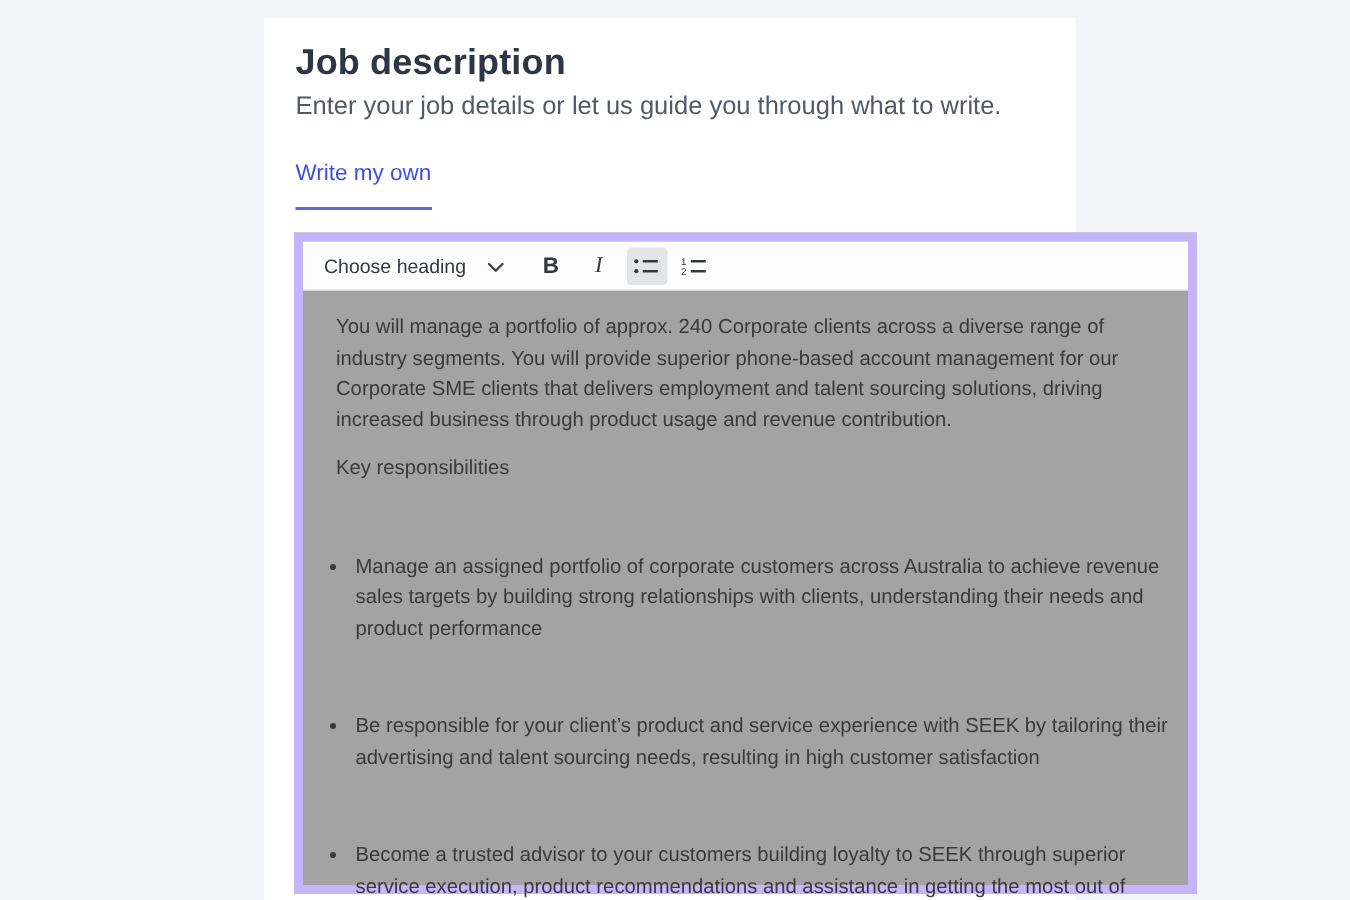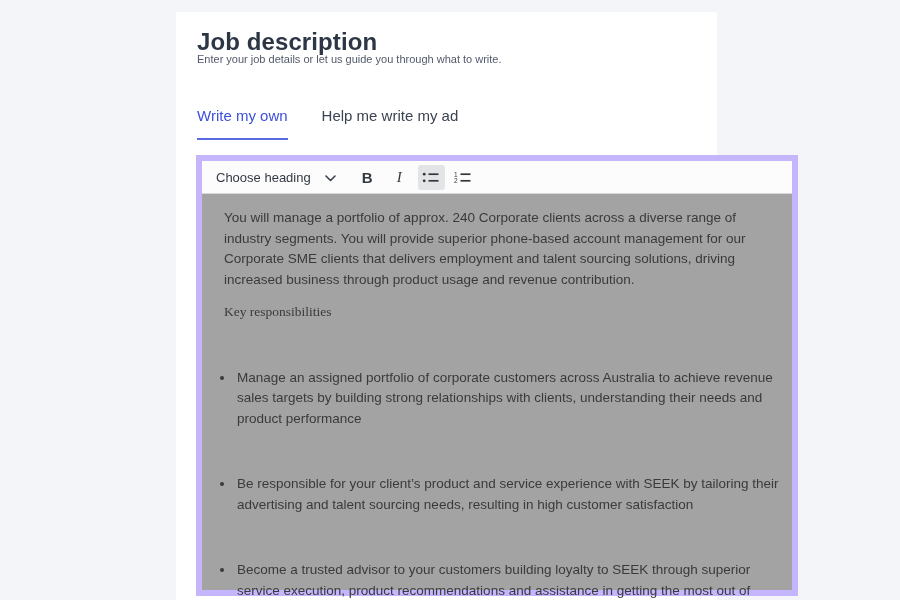--- a/index.html
+++ b/index.html
@@ -16,22 +16,22 @@
     width: 541px; height: 588px;
     background: #ffffff;
   }
 
   .page-title {
     position: absolute; left: 21px; top: 16px;
     font-size: 24px; font-weight: 700; color: #2c3645;
     letter-spacing: 0.1px;
   }
   .page-subtitle {
-    position: absolute; left: 21px; top: 41px;
-    font-size: 11px; color: #51596a;
+    position: absolute; left: 21px; top: 49px;
+    font-size: 17px; color: #51596a;
   }
 
   .tabs {
     position: absolute; left: 21px; top: 95px;
     display: flex; gap: 34px;
   }
   .tab {
     font-size: 15px; color: #3b4351;
     padding-bottom: 14px;
     border-bottom: 2px solid transparent;
@@ -76,39 +76,38 @@
   .tool-btn svg { display: block; }
 
   .editor-content {
     padding: 14px 8px 0 10px;
     font-size: 13.5px; line-height: 20.5px;
     color: #3a3a3a;
     cursor: text;
     height: 406px; overflow: hidden;
   }
   .editor-content p { margin: 0 0 11px 12px; }
-  .editor-content p.section { margin-top: 12px; font-family: Liberation Serif, serif; }
+  .editor-content p.section { margin-top: 12px; }
   .editor-content ul {
     margin: 15px 0 0 0;
     padding-left: 23px;
   }
   .editor-content li { padding-left: 2px; margin-top: 45px; }
 </style>
 </head>
 <body>
 
 <div class="stage">
   <div class="card">
 
     <h1 class="page-title">Job description</h1>
     <div class="page-subtitle">Enter your job details or let us guide you through what to write.</div>
 
     <div class="tabs">
       <div class="tab active">Write my own</div>
-      <div class="tab">Help me write my ad</div>
     </div>
 
     <div class="editor">
 
       <div class="toolbar">
         <div class="heading-select">
           <span>Choose heading</span>
           <span>
             <svg width="11" height="7" viewBox="0 0 11 7">
               <polyline points="1,1 5.5,5.5 10,1" fill="none" stroke="#3c434c" stroke-width="1.6" stroke-linecap="round" stroke-linejoin="round"></polyline>

